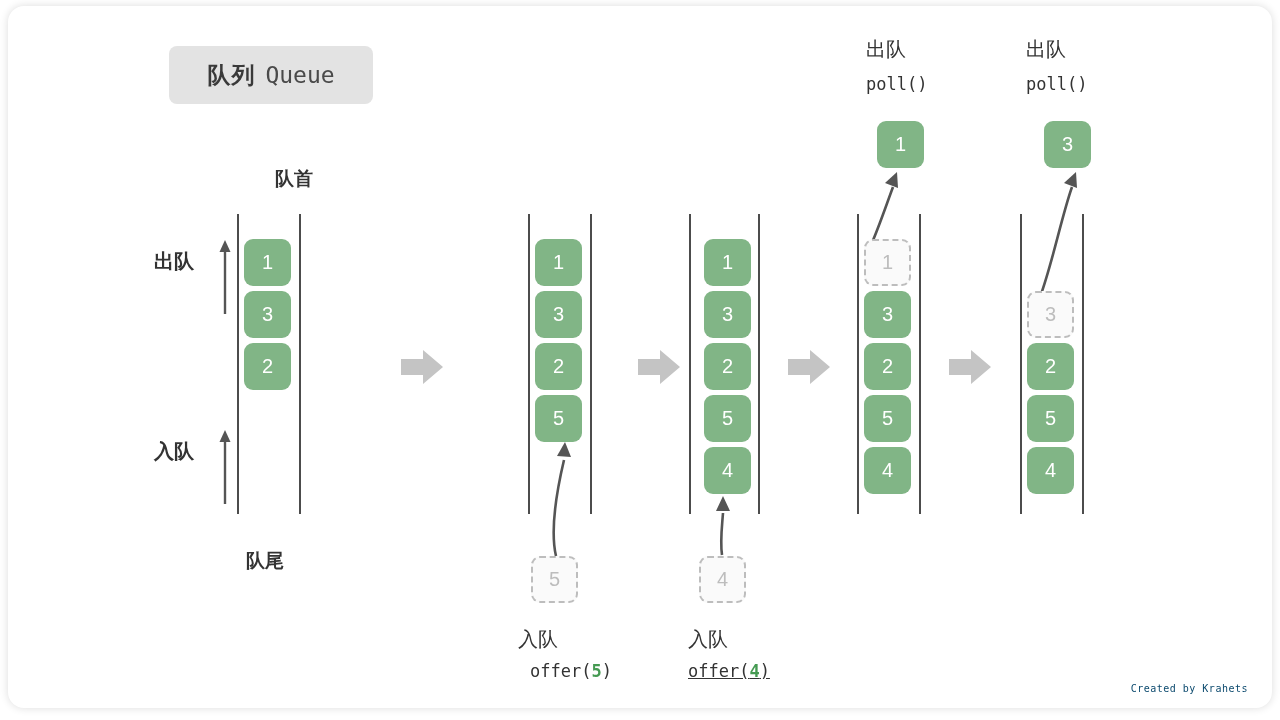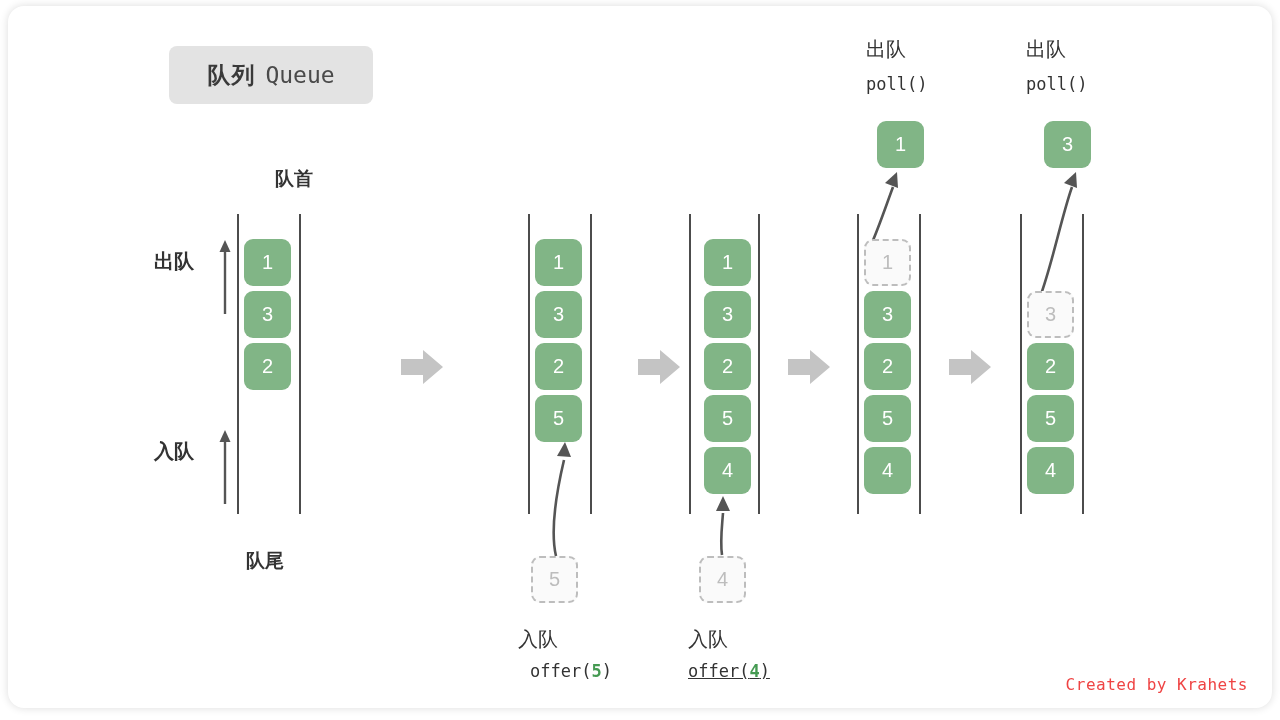--- a/index.html
+++ b/index.html
@@ -102,22 +102,22 @@
   
   .side-arrow { width: 16px; height: 76px; }
 
   
   .curve { overflow: visible; }
 
   
   #credit {
     right: 24px;
     bottom: 14px;
-    font-size: 16px;
-    color: #ef4444;
+    font-size: 10px;
+    color: #0c4a6e;
     font-family: "DejaVu Sans Mono", "Liberation Mono", monospace;
     letter-spacing: 0.5px;
   }
 </style>
 </head>
 <body>
 
 <div id="card">
 
   <div class="abs" id="title-badge">

